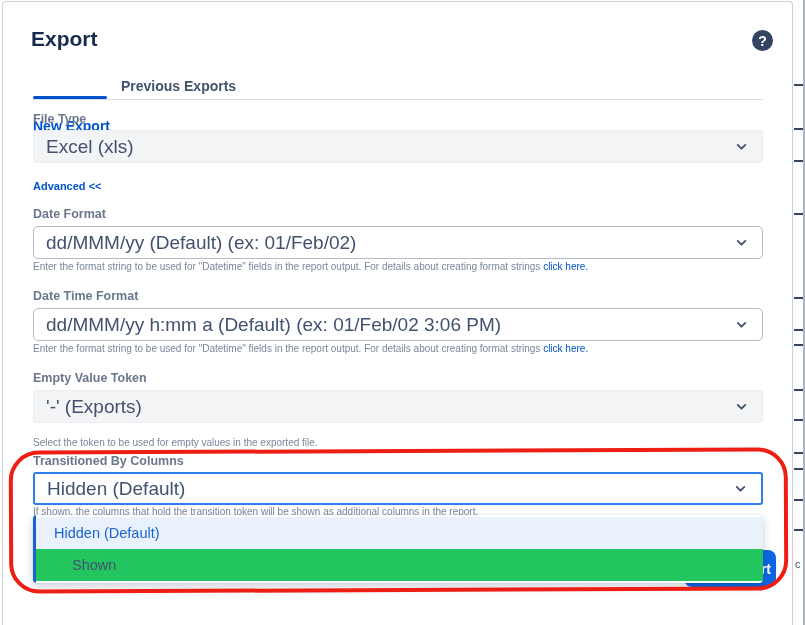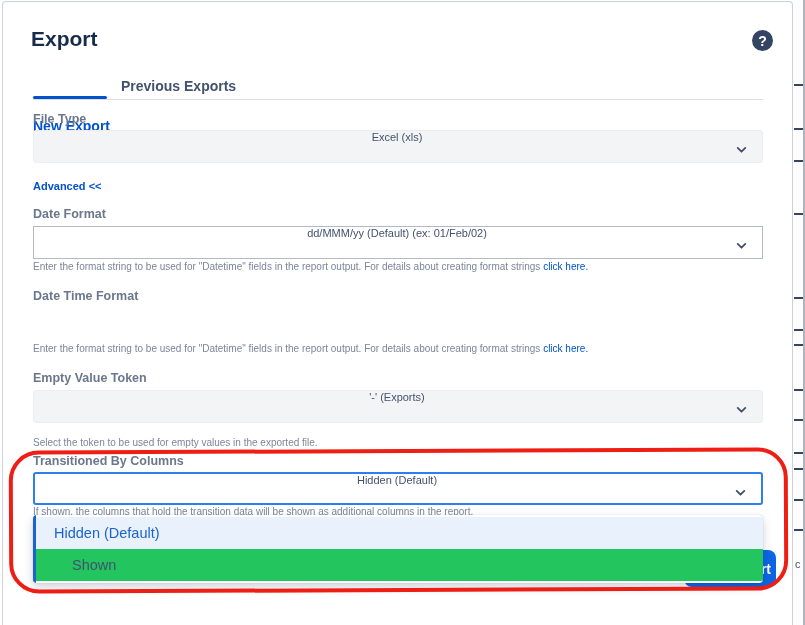--- a/index.html
+++ b/index.html
@@ -26,23 +26,23 @@
   .tab-active { left:33px; color:#0052cc;margin-top:40px; }
   .tab-inactive { left:121px; color:#42526e; }
   .tab-underline { position:absolute; left:33px; top:96px; width:74px; height:3px; background:#0052cc; border-radius:2px; }
   .tabs-divider { position:absolute; left:33px; top:99px; width:730px; height:1px; background:#dce0e6; }
 
   .field-label { position:absolute; left:33px; font-size:12.5px; font-weight:600; color:#6b778c; }
   .helper { position:absolute; left:33px; font-size:10px; color:#7a869a; }
   .helper a, .link-inline { color:#0052cc; cursor:pointer; text-decoration:none; }
 
   .select { position:absolute; left:33px; width:730px; height:33px; display:flex; align-items:center;
-            font-size:11px; color:#42526e; padding:0 14px 0 12px; cursor:pointer;flex-direction:column; }
+            font-size:19px; color:#42526e; padding:0 14px 0 12px; cursor:pointer; }
   .select-gray { background:#f3f4f6; border:1px solid #ecedf0; border-radius:3px; }
-  .select-white { background:#ffffff; border:1px solid #b3bac5; border-radius:0; }
+  .select-white { background:#ffffff; border:1px solid #b3bac5; border-radius:5px; }
   .select-focus { background:#ffffff; border:2px solid #2e7eed; border-radius:3px; }
   .select .chev { margin-left:auto; display:flex; align-items:center; }
 
   .advanced { position:absolute; left:33px; top:180px; font-size:11px; font-weight:700; color:#0052cc; cursor:pointer; }
 
   .export-btn { position:absolute; left:684px; top:550px; width:92px; height:37px; background:#0c66e4;
                 border:none; border-radius:8px; color:#ffffff; font-size:14px; font-weight:700;
                 display:flex; align-items:center; justify-content:flex-end; padding-right:5px;
                 z-index:1; cursor:pointer; overflow:hidden; }
 
@@ -109,20 +109,28 @@
       <svg width="13" height="13" viewBox="0 0 24 24" fill="none">
           <path d="M5 9l7 7 7-7" stroke="#42526e" stroke-width="3.4" stroke-linecap="round" stroke-linejoin="round"></path>
         </svg>
     </span>
   </div>
   <div class="helper" style="top:261px">
     <span>Enter the format string to be used for "Datetime" fields in the report output. For details about creating format strings </span><a class="link-inline">click here.</a>
   </div>
 
   <div class="field-label" style="top:289px">Date Time Format</div>
+  <div class="select select-white" style="top:308px">
+    <span>dd/MMM/yy h:mm a (Default) (ex: 01/Feb/02 3:06 PM)</span>
+    <span class="chev">
+      <svg width="13" height="13" viewBox="0 0 24 24" fill="none">
+          <path d="M5 9l7 7 7-7" stroke="#42526e" stroke-width="3.4" stroke-linecap="round" stroke-linejoin="round"></path>
+        </svg>
+    </span>
+  </div>
   <div class="helper" style="top:343px">
     <span>Enter the format string to be used for "Datetime" fields in the report output. For details about creating format strings </span><a class="link-inline">click here.</a>
   </div>
 
   <div class="field-label" style="top:371px">Empty Value Token</div>
   <div class="select select-gray" style="top:390px">
     <span>'-' (Exports)</span>
     <span class="chev">
       <svg width="13" height="13" viewBox="0 0 24 24" fill="none">
           <path d="M5 9l7 7 7-7" stroke="#42526e" stroke-width="3.4" stroke-linecap="round" stroke-linejoin="round"></path>
@@ -133,21 +141,21 @@
 
   <div class="field-label" style="top:454px">Transitioned By Columns</div>
   <div class="select select-focus" style="top:472px">
     <span>Hidden (Default)</span>
     <span class="chev">
       <svg width="13" height="13" viewBox="0 0 24 24" fill="none">
           <path d="M5 9l7 7 7-7" stroke="#42526e" stroke-width="3.4" stroke-linecap="round" stroke-linejoin="round"></path>
         </svg>
     </span>
   </div>
-  <div class="helper" style="top:506px">If shown, the columns that hold the transition data will be shown as additional columns in the report.</div>
+  <div class="helper" style="top:506px">If shown, the columns that hold the transition token will be shown as additional columns in the report.</div>
 
   <button class="export-btn">Export</button>
 
   <div class="dropdown">
     <div class="dropdown-bar"></div>
     <div class="option option-selected">Hidden (Default)</div>
     <div class="option option-plain">Shown</div>
   </div>
 
   <div class="annotation"></div>

